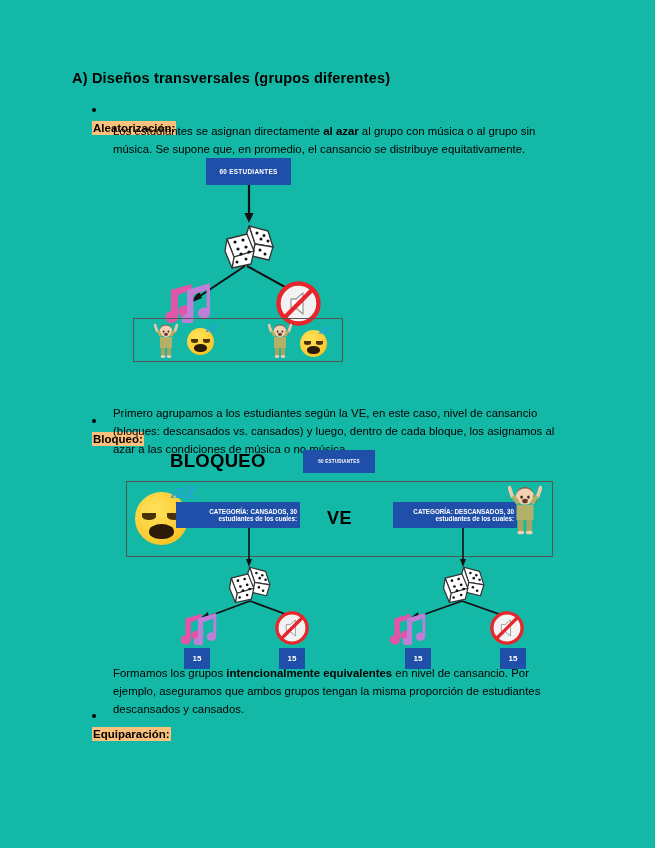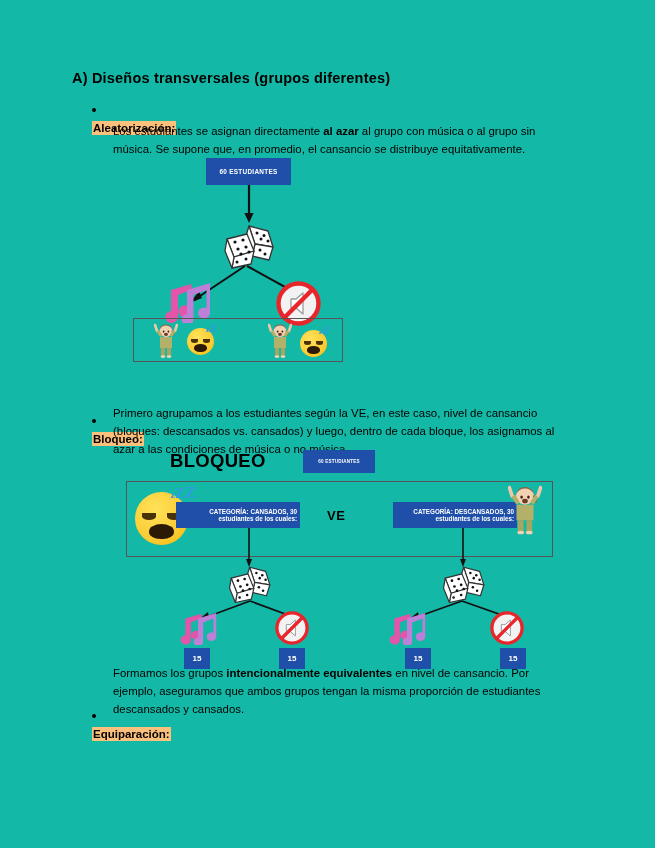--- a/index.html
+++ b/index.html
@@ -120,21 +120,21 @@
 
   .kid { position: absolute; }
 
   .music-note { position: absolute; }
   .nosound { position: absolute; }
 
   .dice { position: absolute; }
 
   .ve-label {
     position: absolute;
-    font-size: 13px;
+    font-size: 18px;
     font-weight: bold;
     letter-spacing: 0.5px;
   }
   .bloqueo-title {
     position: absolute;
     font-size: 18.5px;
     font-weight: bold;
     letter-spacing: 0.3px;
   }
 </style>

